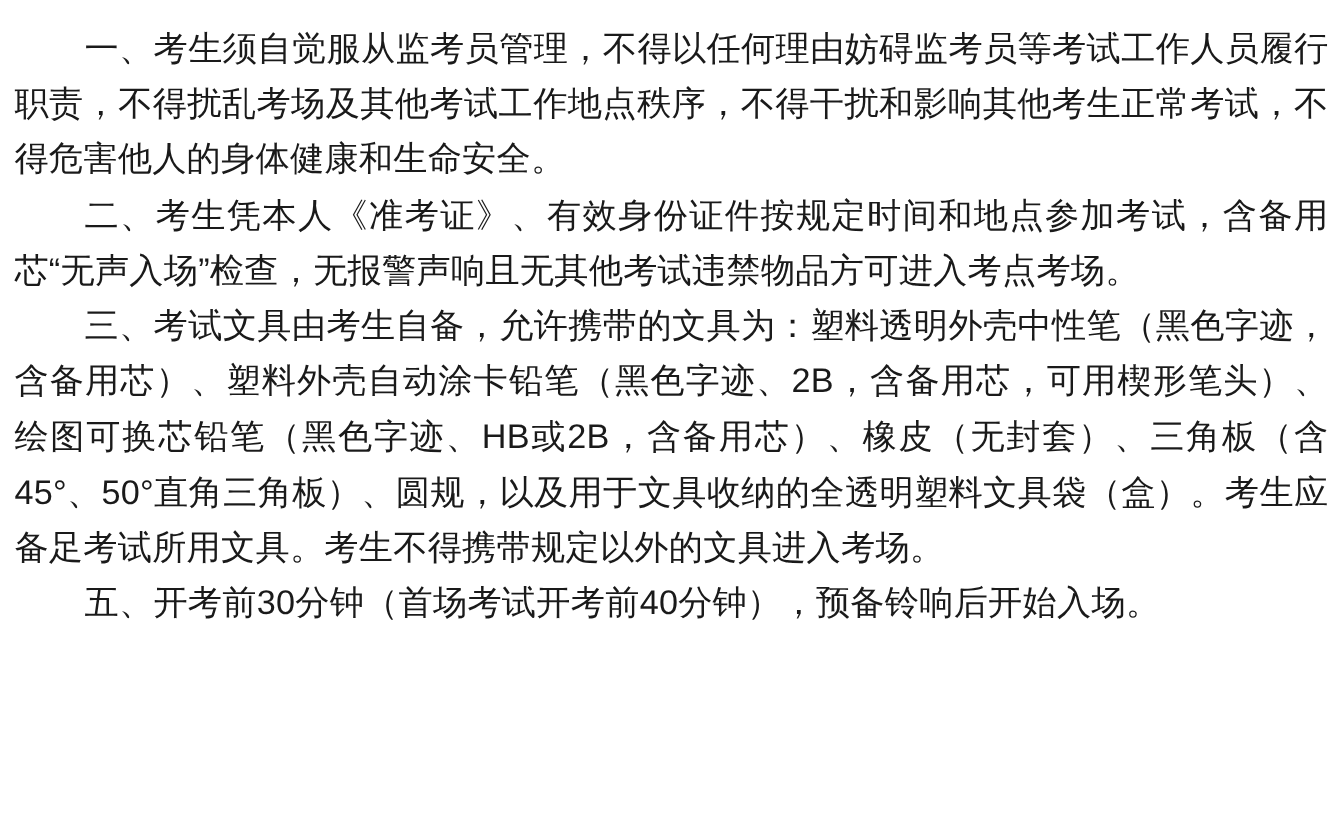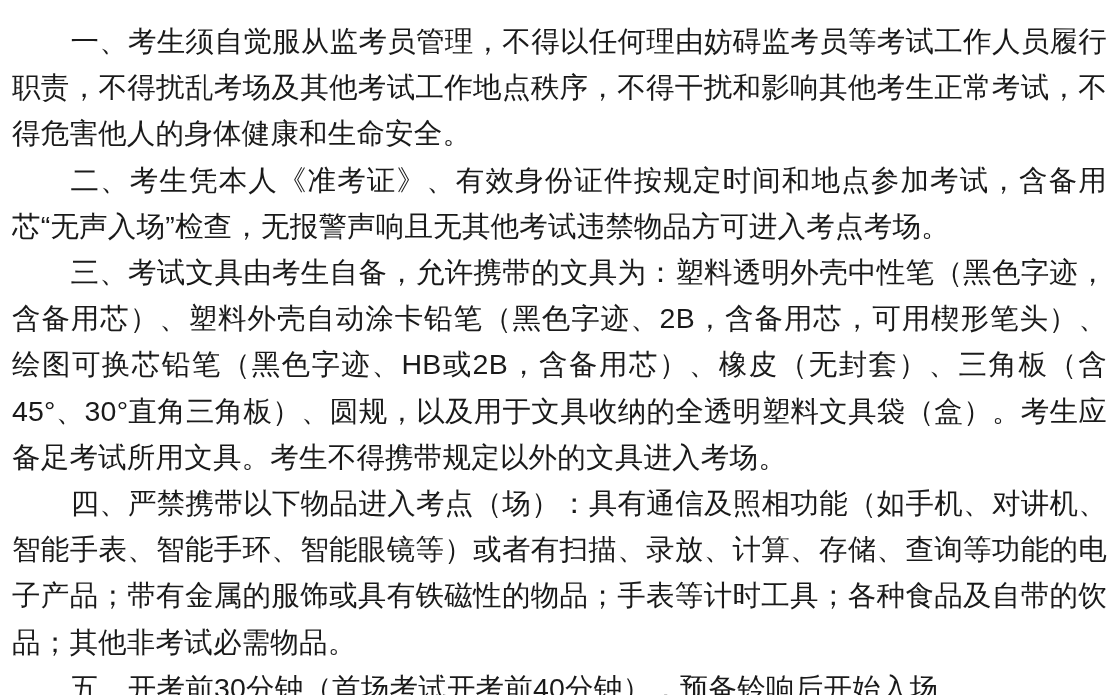--- a/index.html
+++ b/index.html
@@ -31,16 +31,15 @@
     letter-spacing: 0.2px;
     font-weight: 400;
   }
 </style>
 </head>
 <body>
 
 <div id="doc">
   <p class="para">一、考生须自觉服从监考员管理，不得以任何理由妨碍监考员等考试工作人员履行职责，不得扰乱考场及其他考试工作地点秩序，不得干扰和影响其他考生正常考试，不得危害他人的身体健康和生命安全。</p>
   <p class="para">二、考生凭本人《准考证》、有效身份证件按规定时间和地点参加考试，含备用芯“无声入场”检查，无报警声响且无其他考试违禁物品方可进入考点考场。</p>
-  <p class="para">三、考试文具由考生自备，允许携带的文具为：塑料透明外壳中性笔（黑色字迹，含备用芯）、塑料外壳自动涂卡铅笔（黑色字迹、2B，含备用芯，可用楔形笔头）、绘图可换芯铅笔（黑色字迹、HB或2B，含备用芯）、橡皮（无封套）、三角板（含45°、30°直角三角板）、圆规，以及用于文具收纳的全透明塑料文具袋（盒）。考生应备足考试所用文具。考生不得携带规定以外的文具进入考场。</p>
-  <p class="para">四、严禁携带以下物品进入考点（场）：具有通信及照相功能（如手机、对讲机、智能手表、智能手环、智能眼镜等）或者有扫描、录放、计算、存储、查询等功能的电子产品；带有金属的服饰或具有铁磁性的物品；手表等计时工具；各种食品及自带的饮品；其他非考试必需物品。</p>
+  <p class="para">三、考试文具由考生自备，允许携带的文具为：塑料透明外壳中性笔（黑色字迹，含备用芯）、塑料外壳自动涂卡铅笔（黑色字迹、2B，含备用芯，可用楔形笔头）、绘图可换芯铅笔（黑色字迹、HB或2B，含备用芯）、橡皮（无封套）、三角板（含45°、50°直角三角板）、圆规，以及用于文具收纳的全透明塑料文具袋（盒）。考生应备足考试所用文具。考生不得携带规定以外的文具进入考场。</p>
   <p class="para">五、开考前30分钟（首场考试开考前40分钟），预备铃响后开始入场。</p>
 </div>
 
 </body></html>

